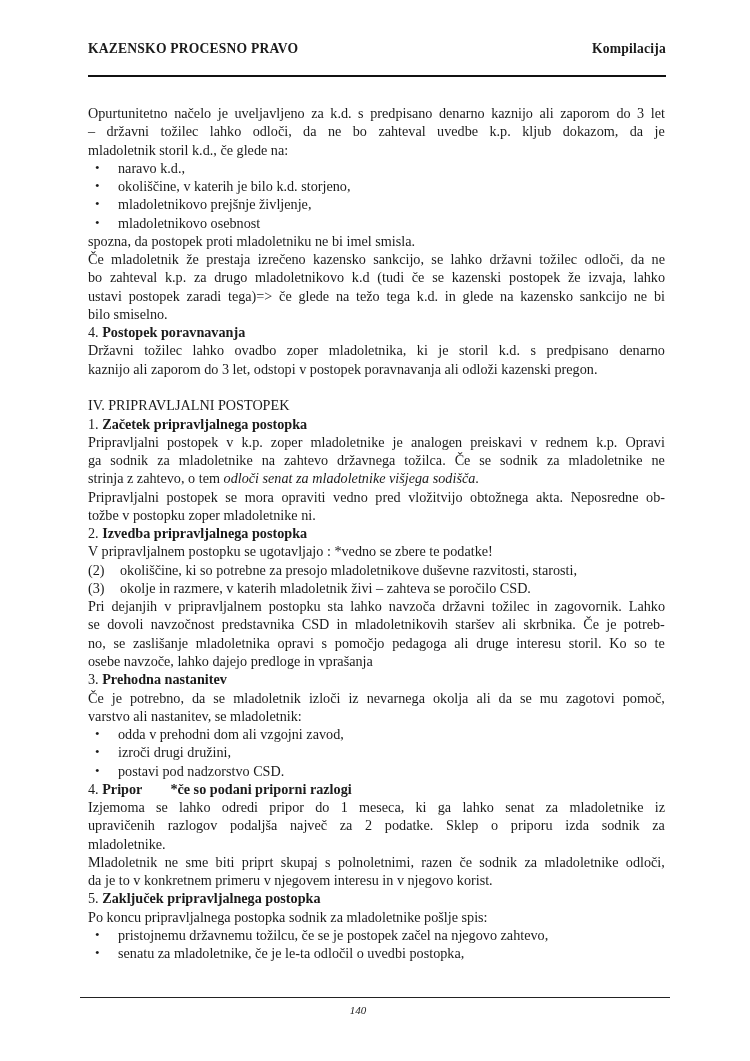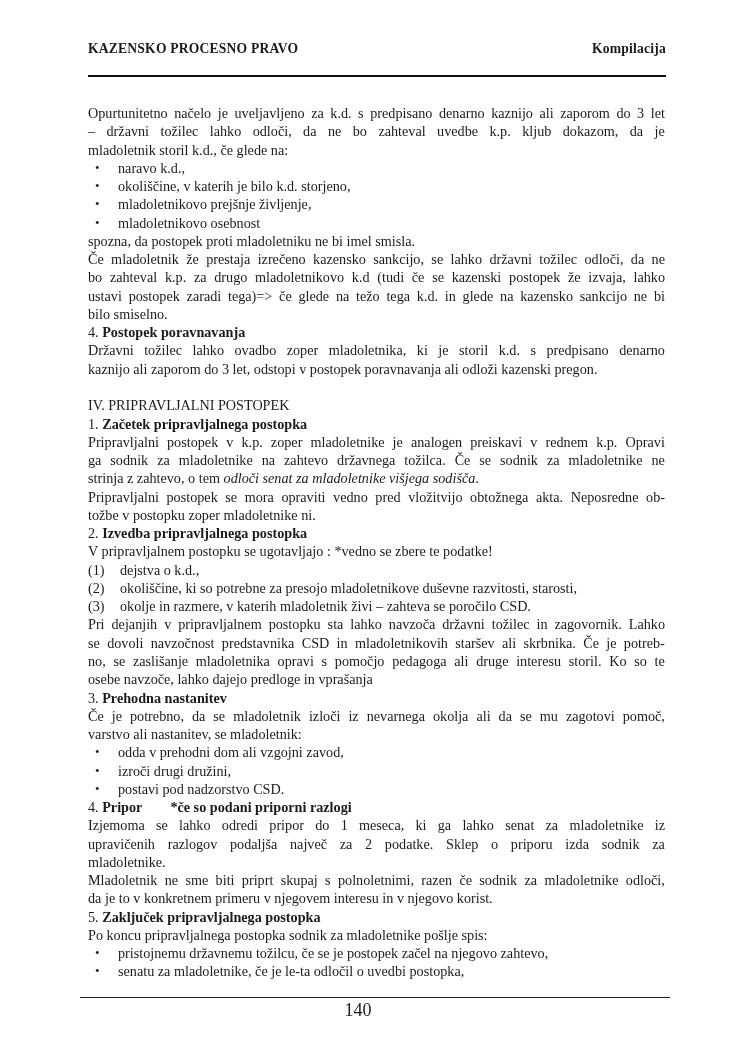--- a/index.html
+++ b/index.html
@@ -57,22 +57,23 @@
     width: 590px;
     top: 997px;
     border-top: 1.5px solid #222;
   }
   .page-number {
     position: absolute;
     left: 0;
     width: 716px;
     top: 1001px;
     text-align: center;
-    font-size: 18px;
+    font-size: 11px;
     line-height: 18px;
+    font-style: italic;
   }
 </style>
 </head>
 <body>
 
 <div class="page">
   <div class="header">
     <span>KAZENSKO PROCESNO PRAVO</span>
     <span>Kompilacija</span>
   </div>
@@ -233,21 +234,20 @@
         <span>pred</span>
         <span>vložitvijo</span>
         <span>obtožnega</span>
         <span>akta.</span>
         <span>Neposredne</span>
         <span>ob-</span>
       </div>
       <div class="line"><span>tožbe v postopku zoper mladoletnike ni.</span></div>
       <div class="line"><span>2. </span><span class="b">Izvedba pripravljalnega postopka</span></div>
       <div class="line"><span>V pripravljalnem postopku se ugotavljajo : *vedno se zbere te podatke!</span></div>
-      <div class="line"><span class="num">(1)</span><span>dejstva o k.d.,</span></div>
       <div class="line"><span class="num">(2)</span><span>okoliščine, ki so potrebne za presojo mladoletnikove duševne razvitosti, starosti,</span></div>
       <div class="line"><span class="num">(3)</span><span>okolje in razmere, v katerih mladoletnik živi – zahteva se poročilo CSD.</span></div>
       <div class="line just">
         <span>Pri</span>
         <span>dejanjih</span>
         <span>v</span>
         <span>pripravljalnem</span>
         <span>postopku</span>
         <span>sta</span>
         <span>lahko</span>

